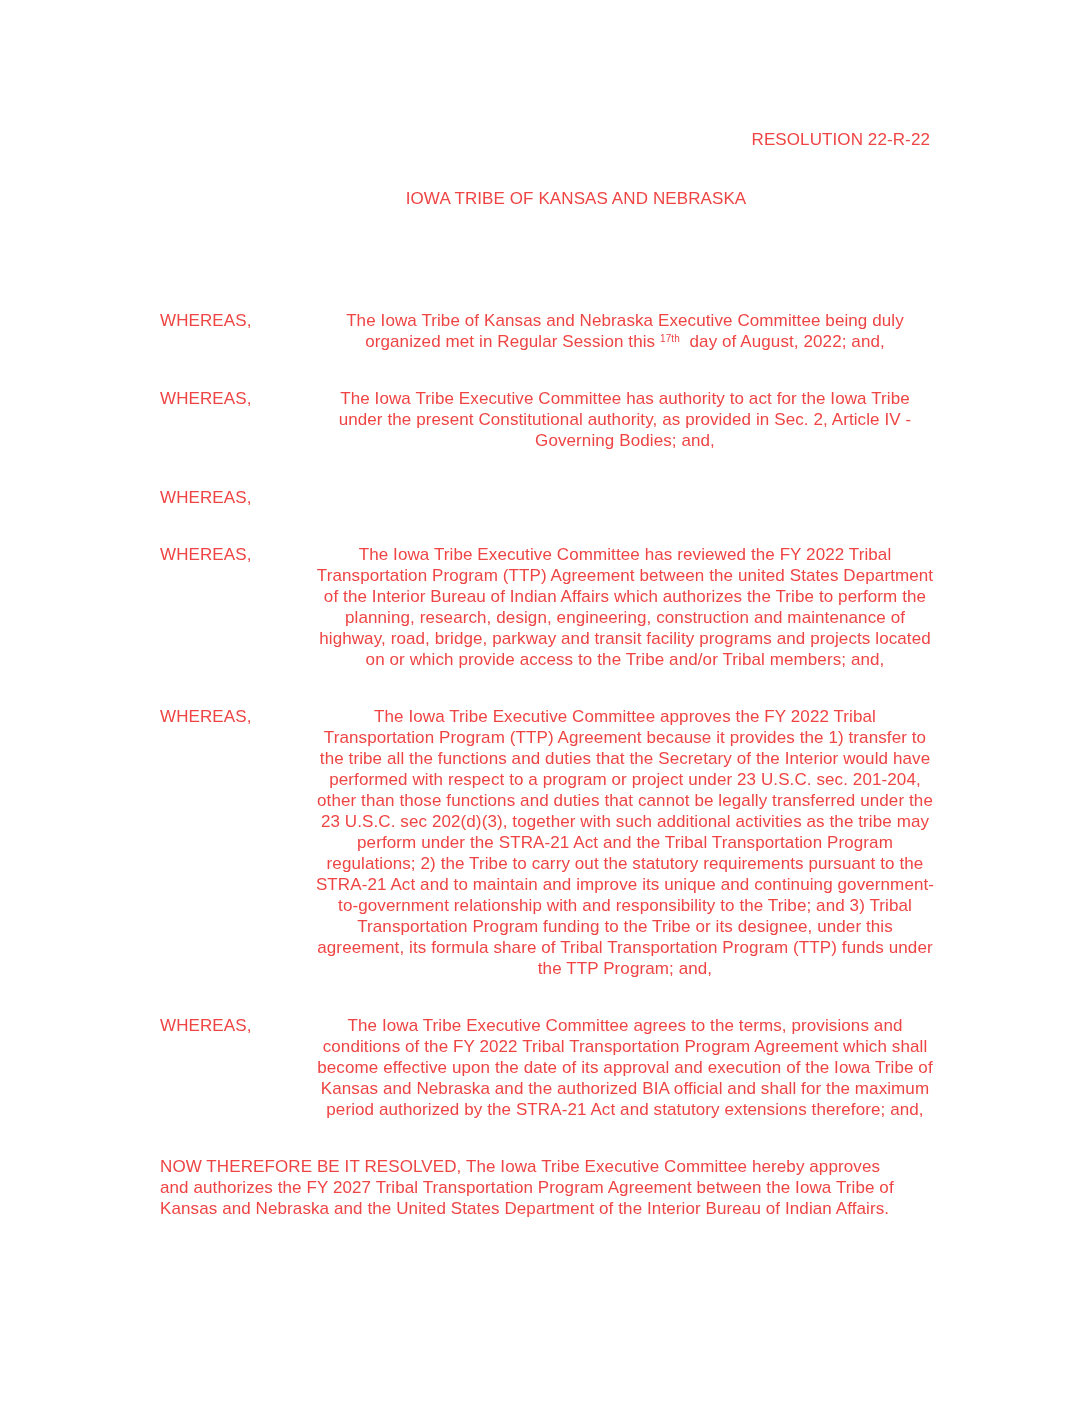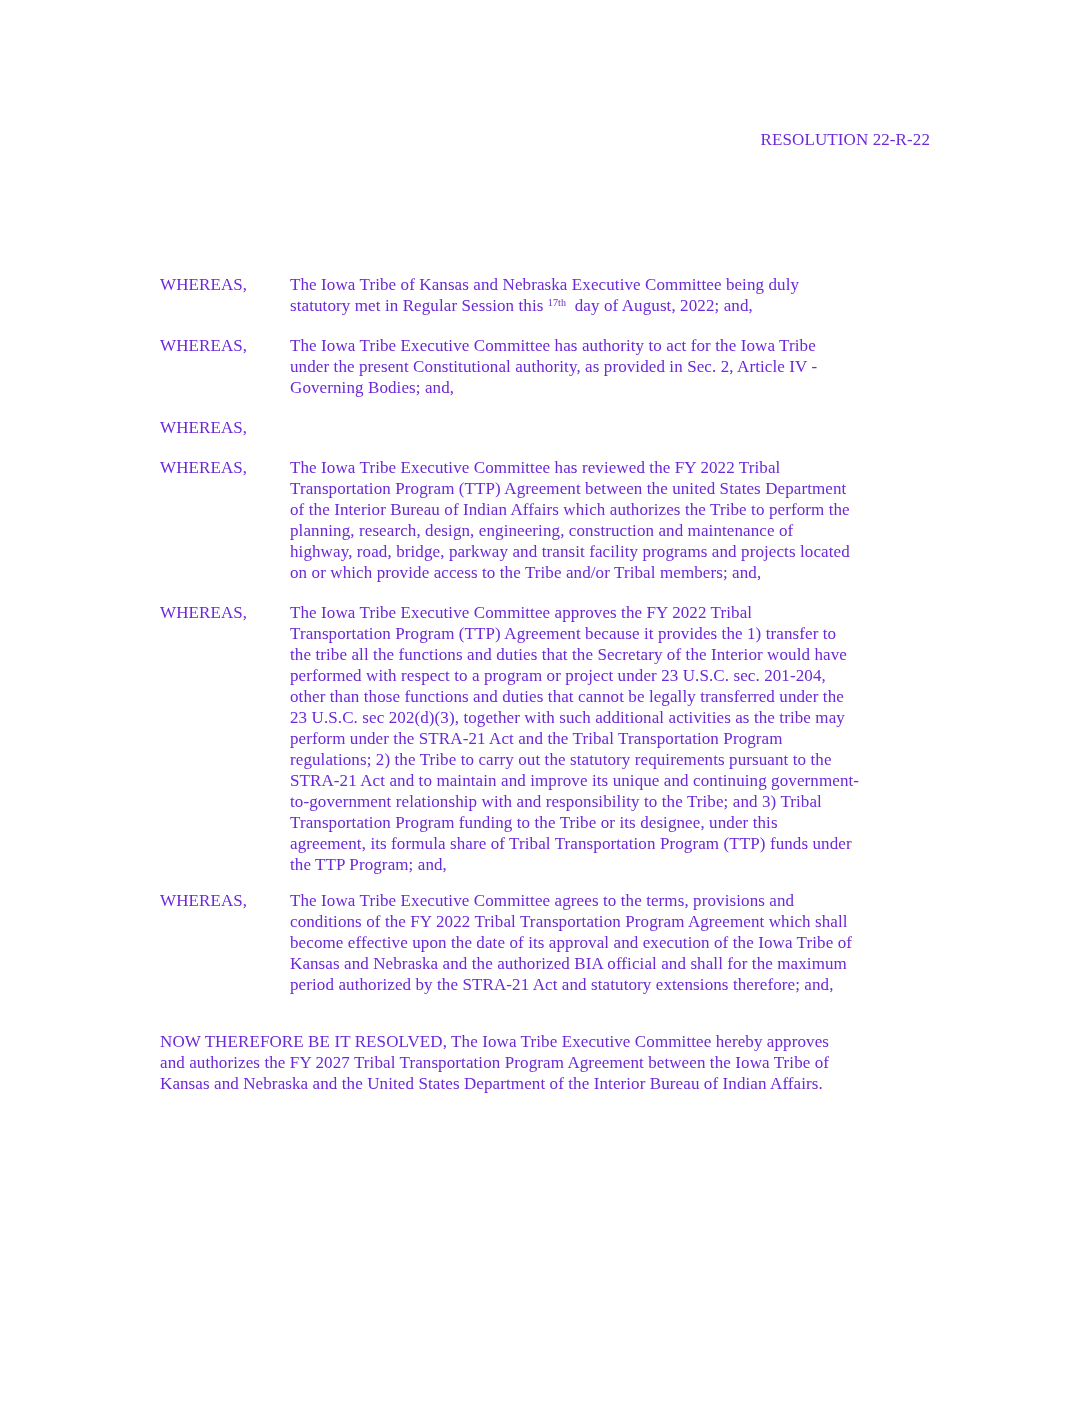--- a/index.html
+++ b/index.html
@@ -5,24 +5,24 @@
   html, body {
     margin: 0;
     padding: 0;
     background: #ffffff;
   }
   .page {
     position: relative;
     width: 1088px;
     height: 1408px;
     background: #ffffff;
-    font-family: Liberation Serif, serif;
+    font-family: Liberation Sans, sans-serif;
     font-size: 17px;
     line-height: 21px;
-    color: #6d28d9;
+    color: #ef4444;
     letter-spacing: 0.1px;
     overflow: hidden;
   }
   .res-num {
     position: absolute;
     top: 129px;
     right: 158px;
     text-align: right;
     white-space: nowrap;
   }
@@ -37,57 +37,60 @@
   .content {
     position: absolute;
     top: 274px;
     left: 160px;
     width: 800px;
   }
   .clause {
     display: flex;
     align-items: flex-start;
     margin-bottom: 19px;
+    margin-top: 36px;
   }
   .clause .label {
     width: 130px;
     flex: 0 0 130px;
     white-space: nowrap;
   }
   .clause .body {
     width: 670px;
     flex: 0 0 670px;
+    text-align: center;
   }
   .lines { white-space: pre-line; }
   .clause.gap-sm { margin-bottom: 15px; }
   .clause.gap-lg { margin-bottom: 36px; }
   .resolved-para { width: 800px; margin-bottom: 21px; }
   sup.date-sup {
     font-size: 10px;
     line-height: 0;
     vertical-align: 5px;
   }
 </style>
 </head>
 <body>
 
 <div class="page">
 
   <div class="res-num">RESOLUTION 22-R-22</div>
 
   <div class="title-block">
+    <span class="title-line">IOWA TRIBE OF KANSAS AND NEBRASKA</span>
   </div>
 
   <div class="content">
 
     <div class="clause">
       <div class="label">WHEREAS,</div>
       <div class="body">
         <span>The Iowa Tribe of Kansas and Nebraska Executive Committee being duly</span><br>
-        <span>statutory met in Regular Session this </span><sup class="date-sup">17th</sup><span>&nbsp; day of August, 2022; and,</span>
+        <span>organized met in Regular Session this </span><sup class="date-sup">17th</sup><span>&nbsp; day of August, 2022; and,</span>
       </div>
     </div>
 
     <div class="clause">
       <div class="label">WHEREAS,</div>
       <div class="body lines">The Iowa Tribe Executive Committee has authority to act for the Iowa Tribe
 under the present Constitutional authority, as provided in Sec. 2, Article IV -
 Governing Bodies; and,</div>
     </div>
 

